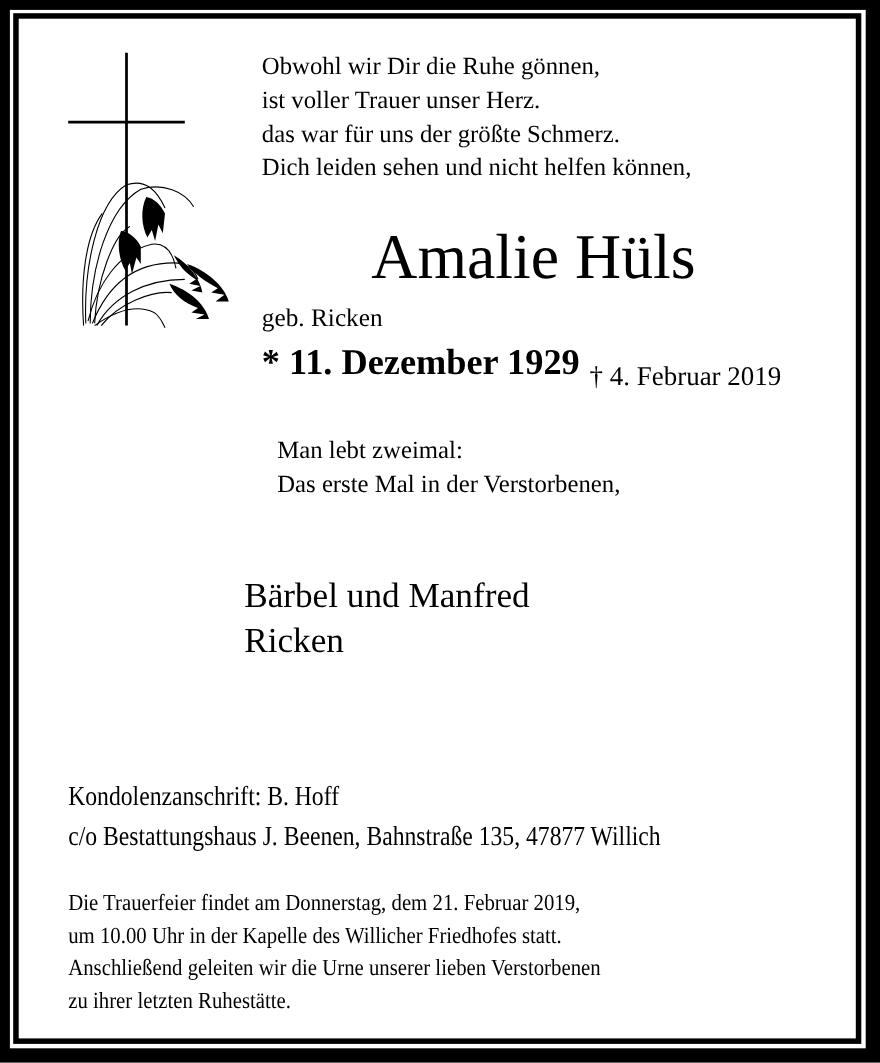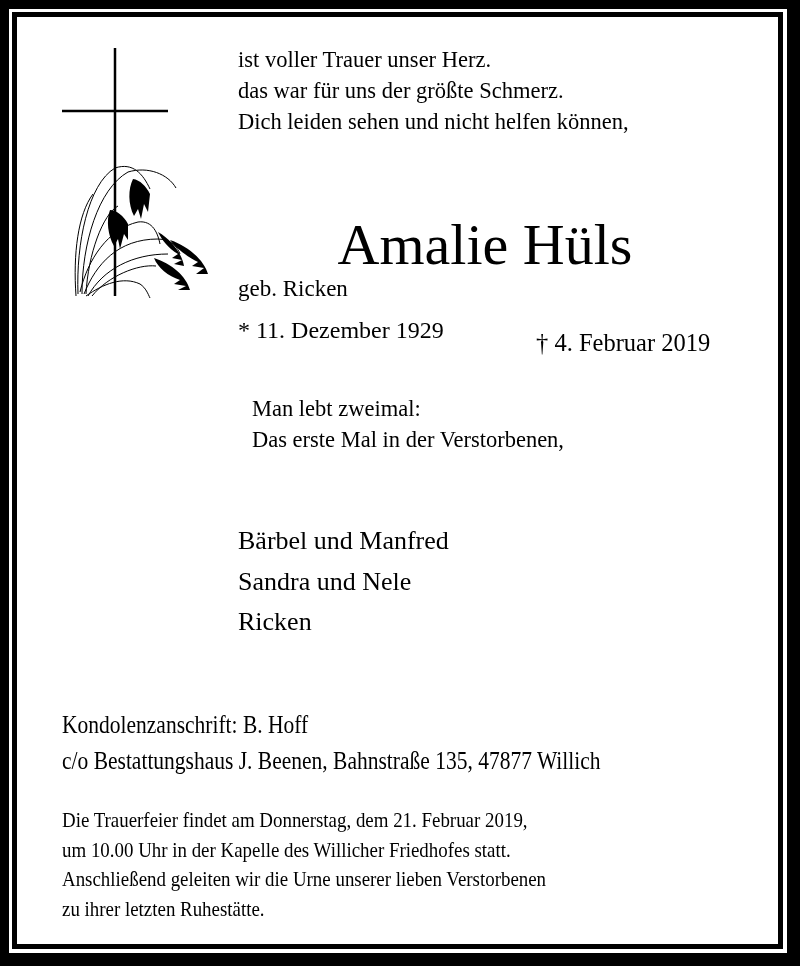--- a/index.html
+++ b/index.html
@@ -18,26 +18,26 @@
     background: #000000;
   }
   .page {
     position: absolute; left: 17px; top: 17px; right: 22px; bottom: 22px;
     background: #ffffff;
   }
   .abs { position: absolute; white-space: nowrap; }
   .emblem { position: absolute; left: 58px; top: 44px; width: 160px; height: 258px; }
 
   .verse-top { left: 238px; top: 45px; font-size: 22.5px; line-height: 30.8px; }
-  .name { left: 238px; width: 494px; top: 200px; text-align: center; font-size: 58px; line-height: 68px; margin-top: 11px; }
+  .name { left: 238px; width: 494px; top: 200px; text-align: center; font-size: 58px; line-height: 68px; }
   .maiden { left: 238px; width: 494px; top: 274px; font-size: 23px; line-height: 30px; }
-  .birth { left: 238px; top: 314px; font-size: 24px; line-height: 32px; }
+  .birth { left: 238px; top: 314px; font-size: 33px; line-height: 32px; font-weight: bold; }
   .death { left: 536px; top: 327px; font-size: 24.5px; line-height: 32px; }
   .verse-mid { left: 252px; top: 394px; font-size: 22.5px; line-height: 30.8px; }
-  .mourners { left: 238px; top: 521px; font-size: 26px; line-height: 40.5px; }
+  .mourners { left: 222px; top: 521px; font-size: 32px; line-height: 40.5px; }
   .address { left: 62px; top: 707px; font-size: 25px; line-height: 36px; transform-origin: 0 0; transform: scaleX(0.86); }
   .service { left: 62px; top: 806px; font-size: 21px; line-height: 29.5px; transform-origin: 0 0; transform: scaleX(0.9); }
   .line { display: block; }
 </style>
 </head>
 <body>
 
 <div class="frame-white"></div>
 <div class="frame-inner"></div>
 
@@ -60,38 +60,38 @@
   <g fill="#000">
     <path d="M75 135 C 70 145, 70 160, 76 172 L 80 165 L 83 175 L 86 160 L 90 168 L 92 150 C 88 142, 82 136, 75 135 Z"></path>
     <path d="M52 166 C 48 176, 50 192, 56 202 L 60 195 L 62 205 L 66 190 L 70 196 L 70 180 C 66 172, 58 166, 52 166 Z"></path>
     <path d="M100 188 C 104 196, 110 204, 120 210 L 114 214 L 124 216 L 116 220 L 126 222 C 124 210, 114 196, 100 188 Z"></path>
     <path d="M112 196 C 118 204, 128 212, 140 218 L 134 222 L 146 224 L 138 230 L 150 230 C 146 216, 130 202, 112 196 Z"></path>
     <path d="M96 214 C 100 224, 110 232, 122 236 L 116 240 L 128 242 L 120 246 L 132 246 C 128 232, 114 220, 96 214 Z"></path>
   </g>
 </svg>
 
 <div class="abs verse-top">
+  <span class="line">Obwohl wir Dir die Ruhe gönnen,</span>
   <span class="line">ist voller Trauer unser Herz.</span>
   <span class="line">das war für uns der größte Schmerz.</span>
   <span class="line">Dich leiden sehen und nicht helfen können,</span>
 </div>
 
 <div class="abs name">Amalie Hüls</div>
 <div class="abs maiden">geb. Ricken</div>
 <div class="abs birth">* 11. Dezember 1929</div>
 <div class="abs death">† 4. Februar 2019</div>
 
 <div class="abs verse-mid">
   <span class="line">Man lebt zweimal:</span>
   <span class="line">Das erste Mal in der Verstorbenen,</span>
 </div>
 
 <div class="abs mourners">
   <span class="line">Bärbel und Manfred</span>
-  <span class="line">Sandra und Nele</span>
   <span class="line">Ricken</span>
 </div>
 
 <div class="abs address">
   <span class="line">Kondolenzanschrift: B. Hoff</span>
   <span class="line">c/o Bestattungshaus J. Beenen, Bahnstraße 135, 47877 Willich</span>
 </div>
 
 <div class="abs service">
   <span class="line">Die Trauerfeier findet am Donnerstag, dem 21. Februar 2019,</span>

